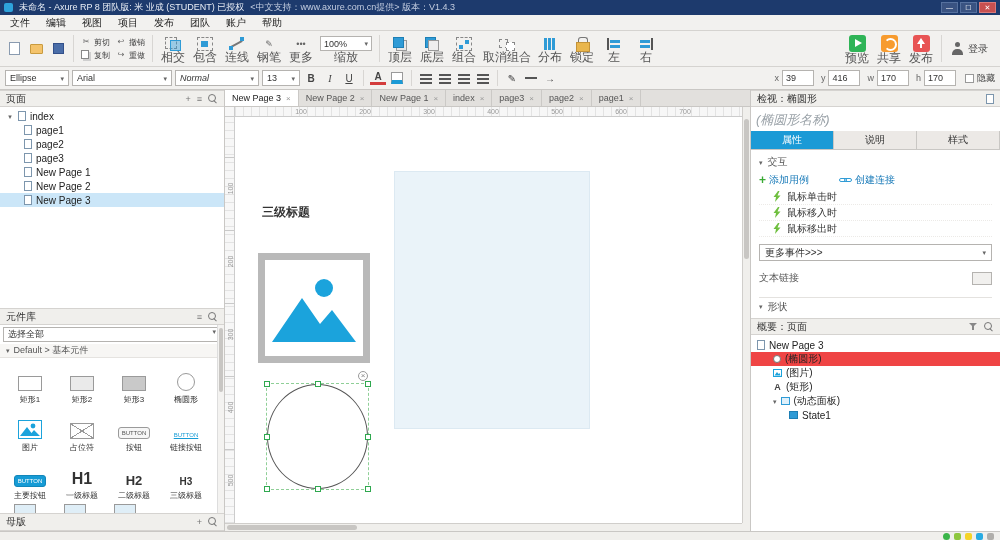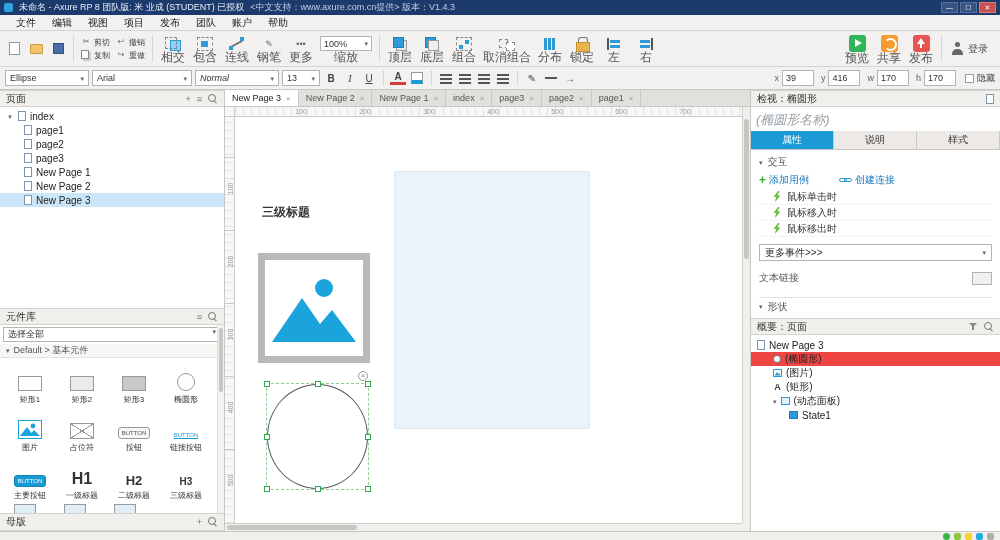--- a/index.html
+++ b/index.html
@@ -8,21 +8,21 @@
 
   
   .titlebar{position:absolute;top:0;left:0;right:0;height:15px;background:#1d3a6d;color:#e8edf5;font-size:9px;display:flex;align-items:center;gap:6px;padding:0 4px;white-space:nowrap;}
   .app-logo{width:9px;height:9px;background:#2ea3dc;border-radius:2px;flex:0 0 auto;}
   .ttl-sub{color:#c3cde0;}
   .win-controls{margin-left:auto;display:flex;gap:2px;}
   .win-btn{width:17px;height:11px;background:#3a5382;border:1px solid #56719f;color:#fff;font-size:7px;line-height:9px;text-align:center;cursor:default;}
   .win-btn.close{background:#c75050;border-color:#d97a7a;}
 
   
-  .menubar{position:absolute;top:15px;left:0;right:0;height:16px;background:#f2f1ef;border-bottom:1px solid #d5d3d0;display:flex;align-items:center;padding-left:8px;font-size:10px;color:#222;}
+  .menubar{position:absolute;top:15px;left:0;right:0;height:16px;background:#f2f1ef;border-bottom:1px solid #d5d3d0;display:flex;align-items:center;padding-left:2px;font-size:10px;color:#222;}
   .menu-item{padding:0 8px;}
 
   
   .toolbar1{position:absolute;top:31px;left:0;right:0;height:36px;background:#f2f1ef;border-bottom:1px solid #d5d3d0;display:flex;align-items:center;padding:0 4px;gap:2px;}
   .sep{width:1px;height:27px;background:#d8d6d3;margin:0 3px;flex:0 0 auto;}
   .tb-ic{width:20px;height:26px;display:flex;align-items:center;justify-content:center;}
   .ic-doc{position:relative;width:11px;height:13px;border:1px solid #8a9bb0;background:#fff;}
   .ic-folder{width:13px;height:10px;background:#f4c36b;border:1px solid #c99b3f;border-radius:1px;}
   .ic-save{width:11px;height:11px;background:#4a6da8;border:1px solid #33508a;}
   .tb-stack{display:flex;flex-direction:column;justify-content:center;gap:2px;margin:0 2px;}
@@ -333,21 +333,21 @@
         <span class="lbl">发布</span>
       </div>
     <span class="sep"></span>
     <div class="login">
       <span class="i-person"></span>
       <span>登录</span>
     </div>
   </div>
 
   <div class="toolbar2">
-    <div class="dd" style="width:84px;">
+    <div class="dd" style="width:64px;">
         <span>Ellipse</span>
         <span class="caret">▾</span>
       </div>
     <div class="dd" style="width:100px;">
         <span>Arial</span>
         <span class="caret">▾</span>
       </div>
     <div class="dd" style="width:84px;font-style:italic;">
         <span>Normal</span>
         <span class="caret">▾</span>

